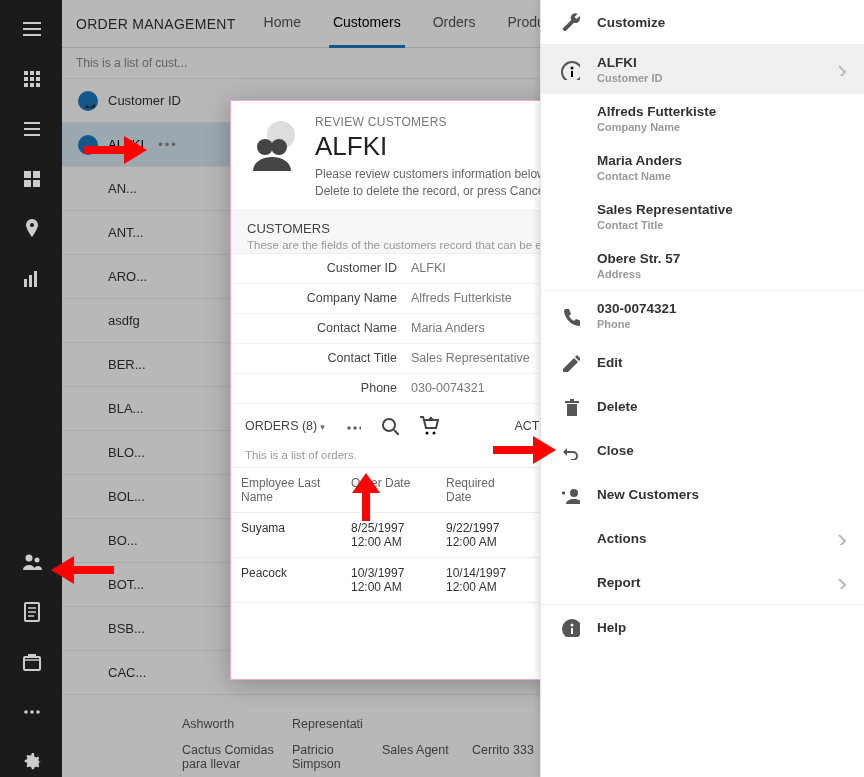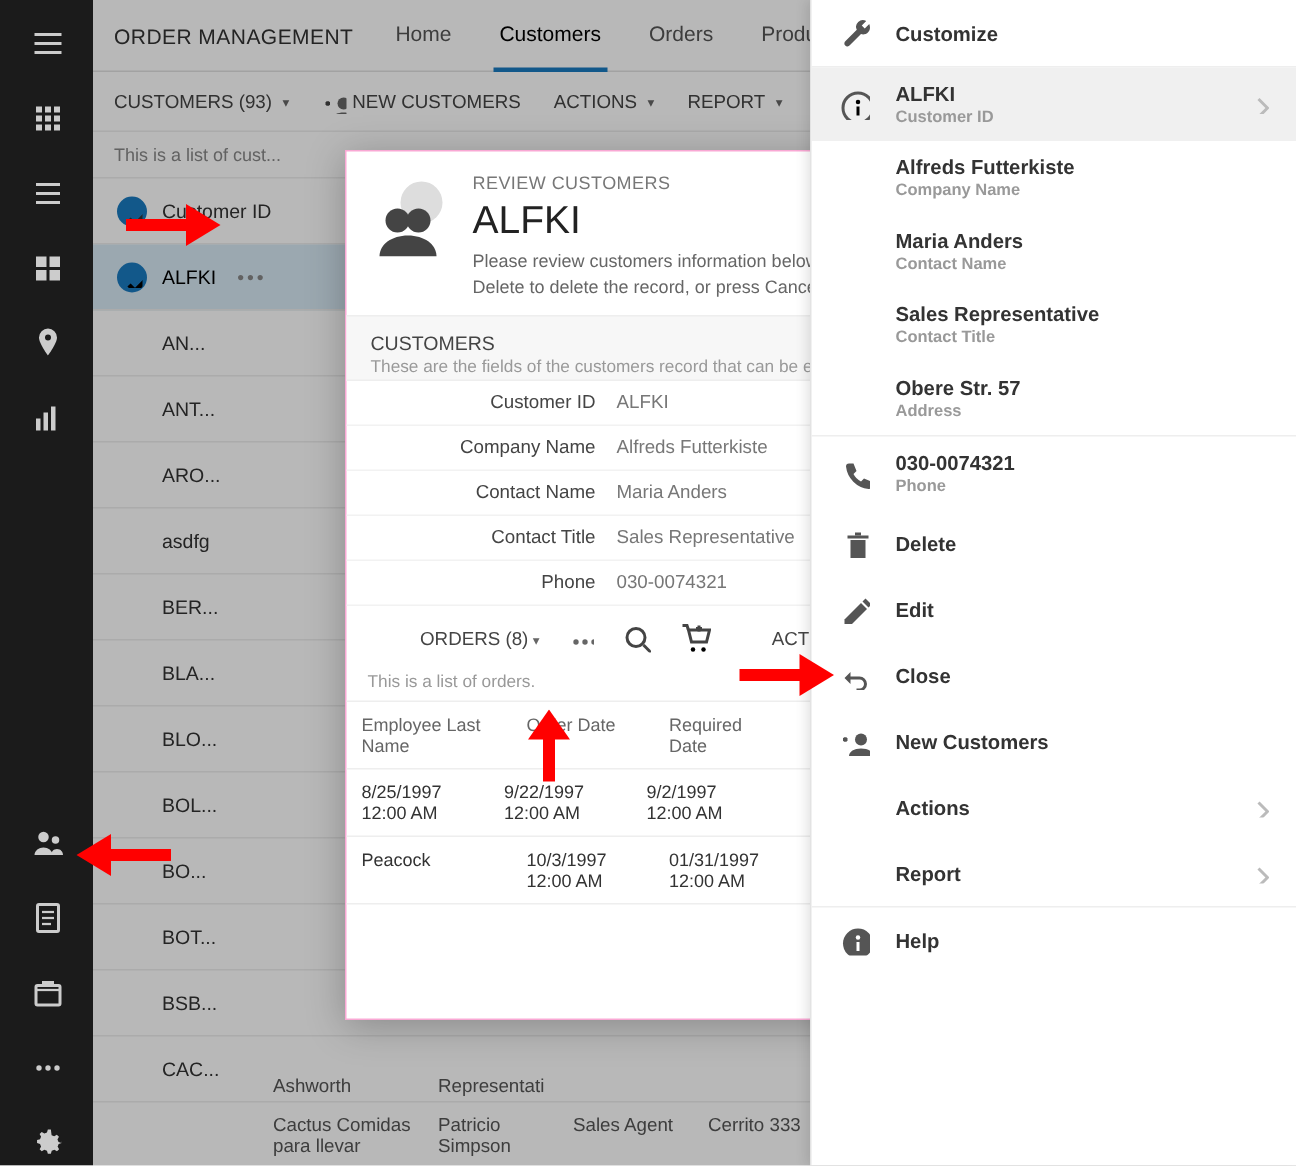--- a/index.html
+++ b/index.html
@@ -31,21 +31,21 @@
 .avatar { width:56px; height:56px; flex-shrink:0; }
 .modal-head .mh-label { font-size:12px; color:#777; letter-spacing:0.3px; }
 .modal-head h1 { font-size:26px; font-weight:400; color:#222; margin-top:2px; }
 .modal-head p { font-size:12px; color:#666; margin-top:4px; line-height:1.4; }
 .section-h { padding:10px 16px 2px; font-size:13px; color:#444; background:#f7f7f7; border-top:1px solid #eee; border-bottom:1px solid #eee; }
 .section-h .sub { font-size:11.5px; color:#999; margin-top:3px; }
 .fields { display:flex; flex-direction:column; }
 .frow { display:flex; height:30px; align-items:center; font-size:12.5px; border-bottom:1px solid #f2f2f2; }
 .frow .flabel { width:180px; text-align:right; padding-right:14px; color:#444; }
 .frow .fval { color:#777; }
-.orders-bar { display:flex; align-items:center; gap:18px; padding:10px 14px; font-size:12.5px; color:#444;margin-left:35px; }
+.orders-bar { display:flex; align-items:center; gap:18px; padding:10px 14px; font-size:12.5px; color:#444; }
 .orders-bar .sp { flex:1; }
 .orders-hint { padding:0 14px 6px; font-size:11.5px; color:#999; }
 .otable { font-size:12px; color:#333; }
 .otable .orow { display:flex; border-top:1px solid #eee; }
 .otable .ocell { padding:8px 10px; }
 .otable .oh { color:#666; font-weight:400; }
 .c1{width:110px} .c2{width:95px} .c3{width:95px} .c4{width:95px}
 
 .panel { position:absolute; top:0; right:0; width:324px; height:777px; background:#fff; box-shadow:-2px 0 8px rgba(0,0,0,0.12); border-left:1px solid #e3e3e3; overflow:hidden;font-weight:bold; }
 .prow { display:flex; align-items:center; gap:16px; padding:10px 18px; min-height:44px; font-size:13.5px; color:#333; cursor:pointer; }
@@ -244,31 +244,20 @@
 </div>
 
 <div class="main">
   <div class="topbar">
     <span class="title">ORDER MANAGEMENT</span>
     <span class="tab">Home</span>
     <span class="tab active">Customers</span>
     <span class="tab">Orders</span>
     <span class="tab">Products</span>
     <span class="tab">Supplie...</span>
-  </div>
-  <div class="toolbar">
-    <span class="tbtn caret">CUSTOMERS (93)</span>
-    <span class="tbtn">
-      <svg width="16" height="16" fill="#666">
-            <use href="#i-adduser"></use>
-          </svg>
-      <span>NEW CUSTOMERS</span>
-    </span>
-    <span class="tbtn caret">ACTIONS</span>
-    <span class="tbtn caret">REPORT</span>
   </div>
   <div class="hint">This is a list of cust...</div>
   <div class="list" id="customer-list">
         <div class="row">
           <span class="check">
             <svg width="14" height="14">
               <use href="#i-check"></use>
             </svg>
           </span>
           <span class="label">Customer ID</span>
@@ -401,28 +390,29 @@
   <div class="orders-hint">This is a list of orders.</div>
   <div class="otable">
     <div class="orow oh">
       <div class="ocell c1">Employee Last Name</div>
       <div class="ocell c2">Order Date</div>
       <div class="ocell c3">Required Date</div>
       <div class="ocell c4">Shipped Date</div>
     </div>
     <div id="orders-body">
           <div class="orow">
+            <div class="ocell c1">Suyama</div>
             <div class="ocell c2">8/25/1997 12:00 AM</div>
             <div class="ocell c3">9/22/1997 12:00 AM</div>
             <div class="ocell c4">9/2/1997 12:00 AM</div>
           </div>
           <div class="orow">
             <div class="ocell c1">Peacock</div>
             <div class="ocell c2">10/3/1997 12:00 AM</div>
-            <div class="ocell c3">01/31/1997 12:00 AM</div>
+            <div class="ocell c3">10/14/1997 12:00 AM</div>
             <div class="ocell c4">10/13/1997 12:00 AM</div>
           </div>
         </div>
   </div>
   <div style="text-align:right;padding:6px 10px;font-size:12px;color:#555;border-top:1px solid #eee">E...</div>
 </div>
 
 <div class="panel">
   <div class="prow">
     <span class="picon">
@@ -483,32 +473,32 @@
           </svg>
         </span>
     <div class="ptext">
           <div>030-0074321</div>
           <div class="sub">Phone</div>
         </div>
   </div>
   <div class="prow">
     <span class="picon">
           <svg width="20" height="20" fill="#555">
+            <use href="#i-pencil"></use>
+          </svg>
+        </span>
+    <span>Edit</span>
+  </div>
+  <div class="prow">
+    <span class="picon">
+          <svg width="20" height="20" fill="#555">
             <use href="#i-trash"></use>
           </svg>
         </span>
     <span>Delete</span>
-  </div>
-  <div class="prow">
-    <span class="picon">
-          <svg width="20" height="20" fill="#555">
-            <use href="#i-pencil"></use>
-          </svg>
-        </span>
-    <span>Edit</span>
   </div>
   <div class="prow">
     <span class="picon">
           <svg width="20" height="20" fill="#555">
             <use href="#i-undo"></use>
           </svg>
         </span>
     <span>Close</span>
   </div>
   <div class="prow">

